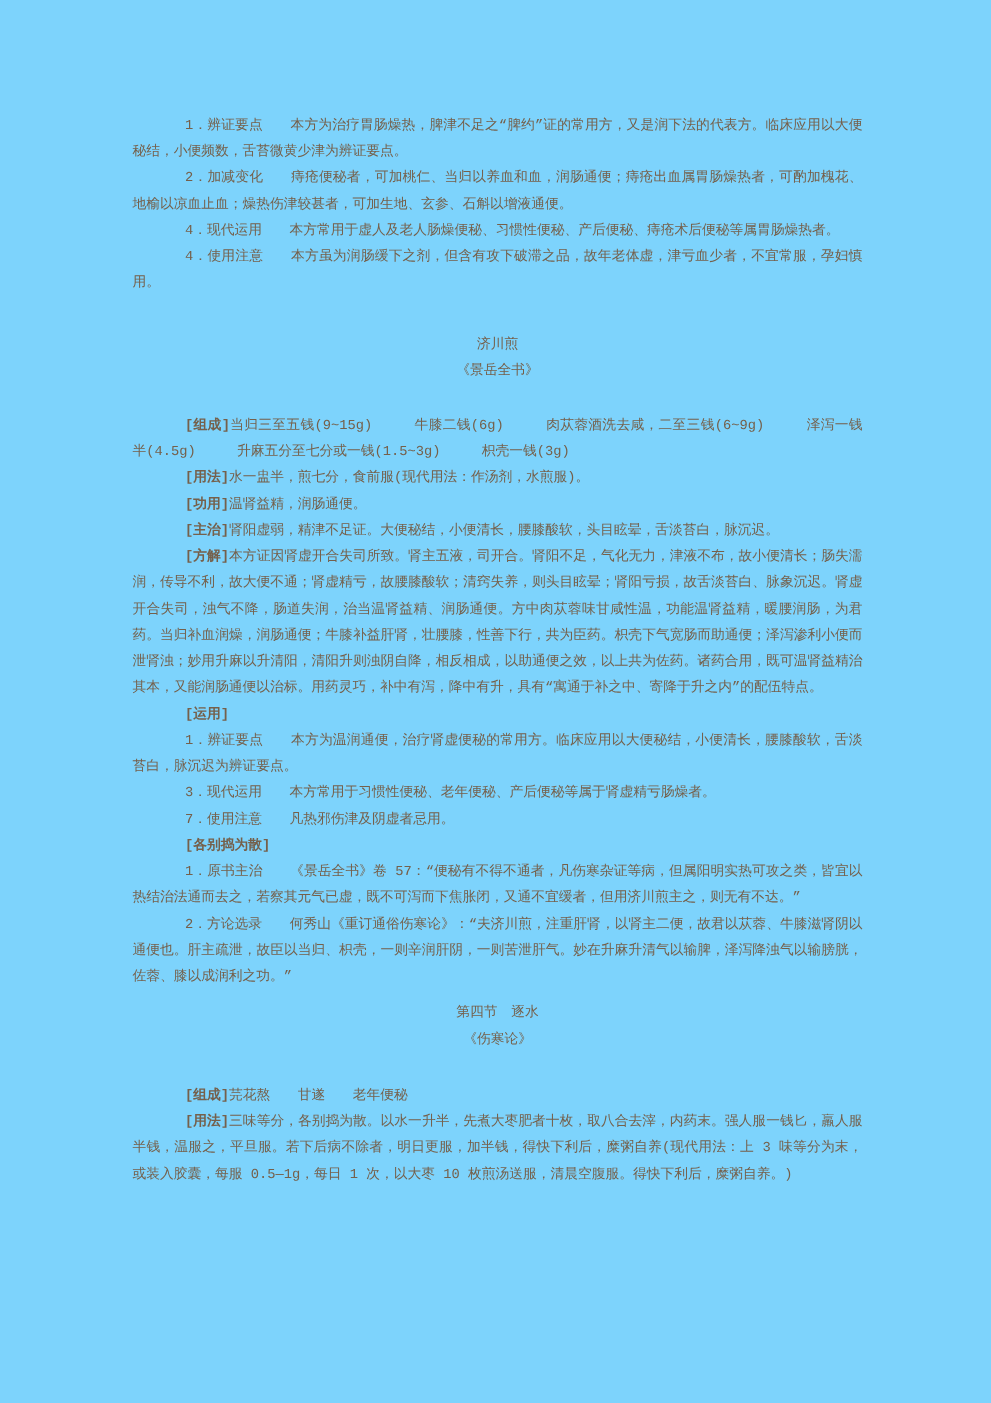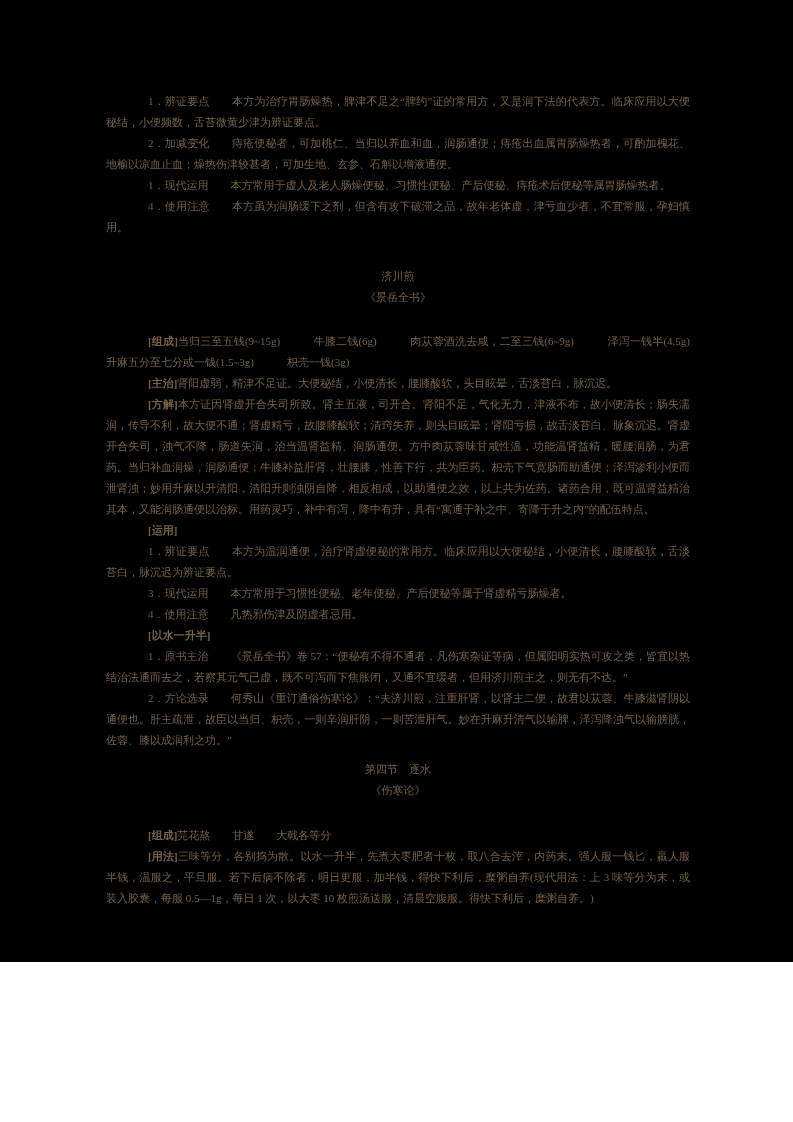--- a/index.html
+++ b/index.html
@@ -3,24 +3,24 @@
 <meta charset="utf-8">
 <style>
   html, body {
     margin: 0;
     padding: 0;
     background: #ffffff;
   }
   .page {
     position: relative;
     width: 793px;
-    height: 962px;
-    background: #000000;
+    height: 1122px;
+    background: #7dd3fc;
     overflow: hidden;
-    font-family: Liberation Serif, serif;
+    font-family: Liberation Mono, monospace;
   }
   .content {
     position: absolute;
     left: 106px;
     top: 91px;
     width: 584px;
     font-size: 11px;
     line-height: 21px;
     color: #75604b;
     text-align: justify;
@@ -63,39 +63,41 @@
   }
 </style>
 </head>
 <body>
 
 <div class="page">
   <div class="content">
 
     <p class="para">1．辨证要点　　本方为治疗胃肠燥热，脾津不足之“脾约”证的常用方，又是润下法的代表方。临床应用以大便秘结，小便频数，舌苔微黄少津为辨证要点。</p>
     <p class="para">2．加减变化　　痔疮便秘者，可加桃仁、当归以养血和血，润肠通便；痔疮出血属胃肠燥热者，可酌加槐花、地榆以凉血止血；燥热伤津较甚者，可加生地、玄参、石斛以增液通便。</p>
-    <p class="para">1．现代运用　　本方常用于虚人及老人肠燥便秘、习惯性便秘、产后便秘、痔疮术后便秘等属胃肠燥热者。</p>
+    <p class="para">4．现代运用　　本方常用于虚人及老人肠燥便秘、习惯性便秘、产后便秘、痔疮术后便秘等属胃肠燥热者。</p>
     <p class="para">4．使用注意　　本方虽为润肠缓下之剂，但含有攻下破滞之品，故年老体虚，津亏血少者，不宜常服，孕妇慎用。</p>
 
     <h2 class="centered bold formula-title">济川煎</h2>
     <p class="centered">《景岳全书》</p>
 
     <p class="para after-source-gap"><span class="lbl">[组成]</span><span>当归三至五钱(9~15g)　　　牛膝二钱(6g)　　　肉苁蓉酒洗去咸，二至三钱(6~9g)　　　泽泻一钱半(4.5g)　　　升麻五分至七分或一钱(1.5~3g)　　　枳壳一钱(3g)</span></p>
+    <p class="para"><span class="lbl">[用法]</span><span>水一盅半，煎七分，食前服(现代用法：作汤剂，水煎服)。</span></p>
+    <p class="para"><span class="lbl">[功用]</span><span>温肾益精，润肠通便。</span></p>
     <p class="para"><span class="lbl">[主治]</span><span>肾阳虚弱，精津不足证。大便秘结，小便清长，腰膝酸软，头目眩晕，舌淡苔白，脉沉迟。</span></p>
     <p class="para"><span class="lbl">[方解]</span><span>本方证因肾虚开合失司所致。肾主五液，司开合。肾阳不足，气化无力，津液不布，故小便清长；肠失濡润，传导不利，故大便不通；肾虚精亏，故腰膝酸软；清窍失养，则头目眩晕；肾阳亏损，故舌淡苔白、脉象沉迟。肾虚开合失司，浊气不降，肠道失润，治当温肾益精、润肠通便。方中肉苁蓉味甘咸性温，功能温肾益精，暖腰润肠，为君药。当归补血润燥，润肠通便；牛膝补益肝肾，壮腰膝，性善下行，共为臣药。枳壳下气宽肠而助通便；泽泻渗利小便而泄肾浊；妙用升麻以升清阳，清阳升则浊阴自降，相反相成，以助通便之效，以上共为佐药。诸药合用，既可温肾益精治其本，又能润肠通便以治标。用药灵巧，补中有泻，降中有升，具有“寓通于补之中、寄降于升之内”的配伍特点。</span></p>
     <p class="para"><span class="lbl">[运用]</span></p>
 
     <p class="para">1．辨证要点　　本方为温润通便，治疗肾虚便秘的常用方。临床应用以大便秘结，小便清长，腰膝酸软，舌淡苔白，脉沉迟为辨证要点。</p>
     <p class="para">3．现代运用　　本方常用于习惯性便秘、老年便秘、产后便秘等属于肾虚精亏肠燥者。</p>
-    <p class="para">4．使用注意　　凡热邪伤津及阴虚者忌用。</p>
+    <p class="para">7．使用注意　　凡热邪伤津及阴虚者忌用。</p>
 
-    <p class="para"><span class="lbl">[以水一升半]</span></p>
+    <p class="para"><span class="lbl">[各别捣为散]</span></p>
     <p class="para">1．原书主治　　《景岳全书》卷 57：“便秘有不得不通者，凡伤寒杂证等病，但属阳明实热可攻之类，皆宜以热结治法通而去之，若察其元气已虚，既不可泻而下焦胀闭，又通不宜缓者，但用济川煎主之，则无有不达。”</p>
     <p class="para">2．方论选录　　何秀山《重订通俗伤寒论》：“夫济川煎，注重肝肾，以肾主二便，故君以苁蓉、牛膝滋肾阴以通便也。肝主疏泄，故臣以当归、枳壳，一则辛润肝阴，一则苦泄肝气。妙在升麻升清气以输脾，泽泻降浊气以输膀胱，佐蓉、膝以成润利之功。”</p>
 
     <h3 class="centered bold section-heading">第四节　逐水</h3>
     <p class="centered">《伤寒论》</p>
 
-    <p class="para after-source-gap-2"><span class="lbl">[组成]</span><span>芫花熬　　甘遂　　大戟各等分</span></p>
+    <p class="para after-source-gap-2"><span class="lbl">[组成]</span><span>芫花熬　　甘遂　　老年便秘</span></p>
     <p class="para"><span class="lbl">[用法]</span><span>三味等分，各别捣为散。以水一升半，先煮大枣肥者十枚，取八合去滓，内药末。强人服一钱匕，羸人服半钱，温服之，平旦服。若下后病不除者，明日更服，加半钱，得快下利后，糜粥自养(现代用法：上 3 味等分为末，或装入胶囊，每服 0.5—1g，每日 1 次，以大枣 10 枚煎汤送服，清晨空腹服。得快下利后，糜粥自养。)</span></p>
 
   </div>
 </div>
 
 </body></html>

